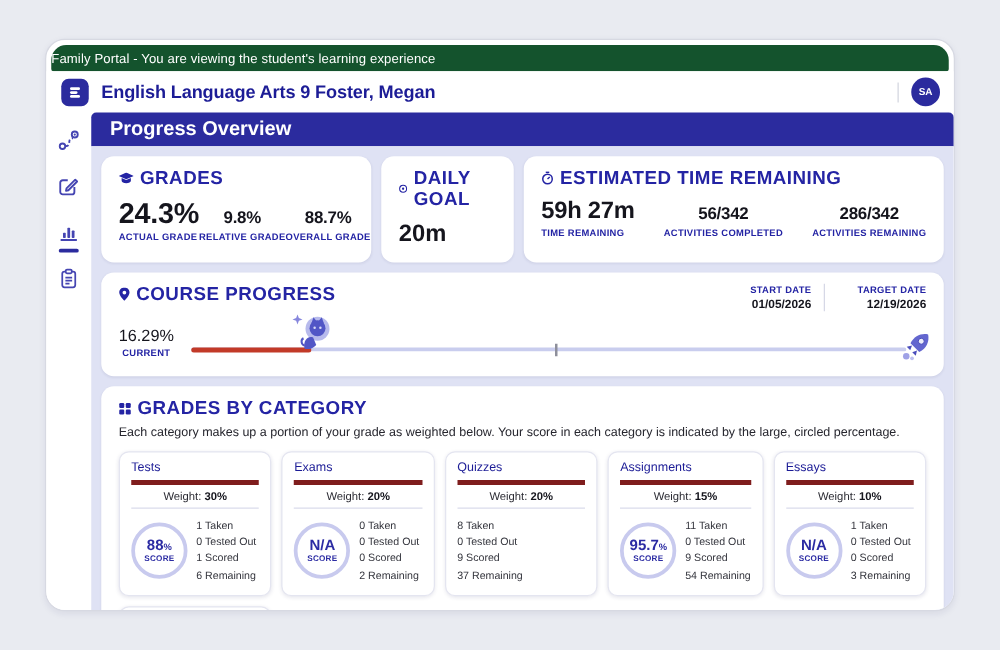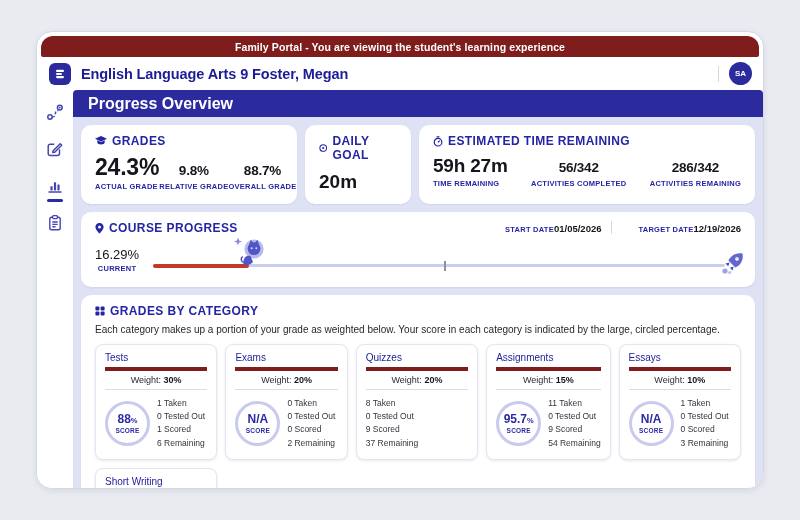--- a/index.html
+++ b/index.html
@@ -10,23 +10,23 @@
     position:relative; overflow:hidden;
   }
   .window {
     position:absolute; left:36px; top:31px; width:728px; height:458px;
     background:#fff; border:1px solid #d7d9e2; border-radius:16px;
     overflow:hidden; box-shadow:0 2px 6px rgba(30,30,90,.08);
     display:flex; flex-direction:column;
   }
   .banner {
     margin:4px 4px 0; height:21px; flex-shrink:0;
-    background:#7f1d1d; border-radius:12px 12px 2px 2px;
-    display:flex; align-items:center; justify-content:center;
-    color:#fff; font-size:10.5px; font-weight:bold; letter-spacing:.1px;
+    background:#14532d; border-radius:12px 12px 2px 2px;
+    display:flex; align-items:center; justify-content:flex-start;
+    color:#fff; font-size:10.5px; font-weight:normal; letter-spacing:.1px;
   }
   .app-header {
     height:33px; flex-shrink:0; background:#fff;
     display:flex; align-items:center; gap:10px; padding:0 11px 0 12px;
   }
   .logo {
     width:22px; height:22px; border-radius:6px; background:#2b2b9e;
     display:flex; align-items:center; justify-content:center; flex-shrink:0;
   }
   .course-title { flex:1; font-size:14.5px; font-weight:bold; color:#1c1c96; letter-spacing:-.1px; }
@@ -58,35 +58,35 @@
     display:flex; flex-direction:column; gap:8px; min-height:0;
   }
   .card { background:#fff; border-radius:10px; box-shadow:0 1px 2px rgba(30,30,90,.07); }
   .row1 { display:flex; gap:8px; flex-shrink:0; }
   .stat-card { padding:9px 14px 11px; }
   .grades-card { width:216px; }
   .goal-card { width:106px; }
   .time-card { flex:1; }
   .card-label {
     display:flex; align-items:center; gap:5px;
-    color:#2424a4; font-weight:bold; font-size:12px; letter-spacing:.4px;
+    color:#2424a4; font-weight:bold; font-size:15px; letter-spacing:.4px;
   }
   .stats-row { display:flex; justify-content:space-between; align-items:flex-end; margin-top:8px; }
   .stat { display:flex; flex-direction:column; align-items:center; }
   .stat.first { align-items:flex-start; }
   .stat-value { font-size:13.5px; font-weight:bold; color:#15151d; line-height:1.1; letter-spacing:-.2px; }
   .stat-value.big { font-size:23px; line-height:1; }
   .stat-value.med { font-size:19px; line-height:1.05; }
   .stat-label { font-size:7.5px; font-weight:bold; color:#2424a4; margin-top:3px; letter-spacing:.25px; white-space:nowrap; }
   .goal-value { font-size:19px; font-weight:bold; color:#15151d; margin-top:9px; }
 
   .progress-card { padding:9px 14px 12px; flex-shrink:0; }
   .progress-head { display:flex; justify-content:space-between; align-items:flex-start; }
   .dates { display:flex; }
-  .date-col { display:flex; flex-direction:row; align-items:flex-end; }
+  .date-col { display:flex; flex-direction:column; align-items:flex-end; }
   .date-col + .date-col { border-left:1px solid #d6d8e6; padding-left:26px; margin-left:10px; }
   .date-label { font-size:7.5px; font-weight:bold; color:#2424a4; letter-spacing:.25px; }
   .date-value { font-size:9.5px; font-weight:bold; color:#15151d; margin-top:2px; }
   .progress-track-row { display:flex; align-items:flex-end; margin-top:2px; }
   .current-block { display:flex; flex-direction:column; align-items:center; margin-right:14px; padding-bottom:2px; }
   .current-value { font-size:13px; font-weight:normal; color:#15151d; }
   .current-label { font-size:7.5px; font-weight:bold; color:#2424a4; margin-top:2px; letter-spacing:.25px; }
   .track { position:relative; flex:1; height:38px; }
   .track-line { position:absolute; left:0; right:16px; bottom:8px; height:3px; background:#c9cdee; border-radius:2px; }
   .track-fill { position:absolute; left:0; bottom:7.5px; height:4px; background:#c23a28; border-radius:2px; }

